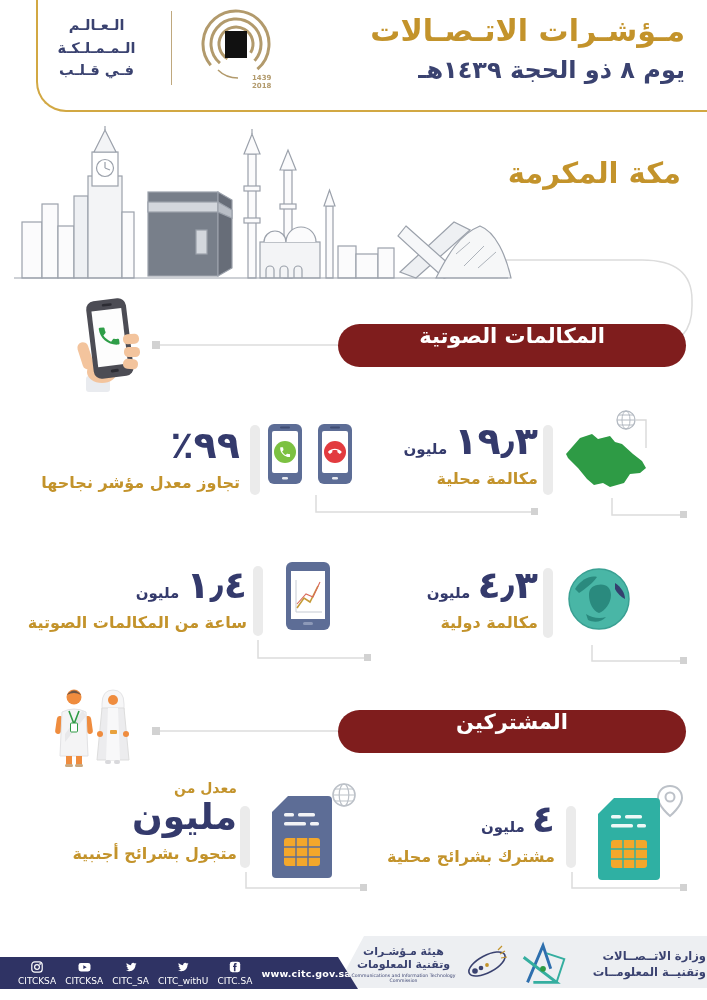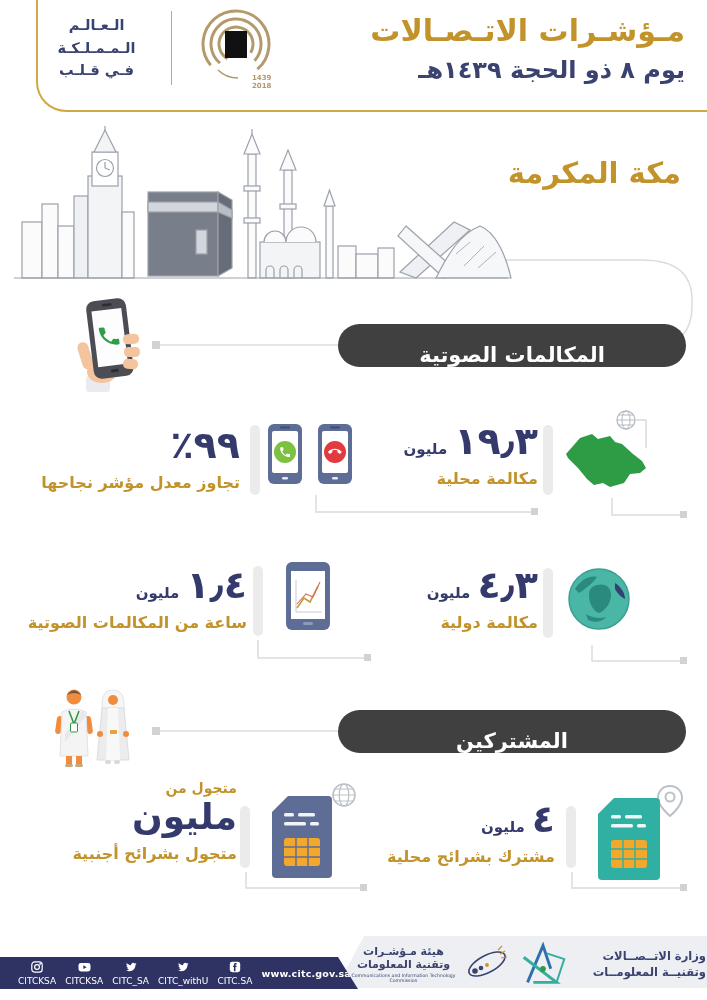--- a/index.html
+++ b/index.html
@@ -13,22 +13,22 @@
     border-left:2px solid #d2a843;border-bottom:2px solid #d2a843;border-bottom-left-radius:30px;}
   .logo-box{position:absolute;left:46px;top:0;width:230px;height:96px;display:flex;align-items:center;gap:24px;}
   .logo-text{flex:1;text-align:center;color:#3a4270;font-weight:bold;font-size:14.5px;line-height:1.55;}
   .logo-divider{width:1px;height:74px;background:#bfa87e;}
   .title-block{position:absolute;right:22px;top:14px;text-align:right;direction:rtl;}
   .main-title{font-size:30px;font-weight:bold;color:#c3932b;line-height:1.15;}
   .sub-title{font-size:24px;font-weight:bold;color:#3a4270;margin-top:7px;}
   .city{position:absolute;right:26px;top:156px;font-size:29px;font-weight:bold;color:#c3932b;direction:rtl;}
 
   
-  .section-pill{position:absolute;left:338px;width:348px;height:43px;background:#404040;border-radius:22px;
-    color:#fff;display:flex;align-items:flex-end;justify-content:center;font-size:21px;font-weight:bold;direction:rtl;z-index:3;}
+  .section-pill{position:absolute;left:338px;width:348px;height:43px;background:#7f1d1d;border-radius:22px;
+    color:#fff;display:flex;align-items:flex-start;justify-content:center;font-size:21px;font-weight:bold;direction:rtl;z-index:3;}
 
   
   .stat{position:absolute;direction:rtl;text-align:right;color:#343a6c;z-index:2;}
   .stat-num{font-weight:bold;line-height:1;white-space:nowrap;}
   .stat-num .value{font-size:38px;}
   .stat-num .unit{font-size:15px;margin-right:7px;}
   .stat-label{font-size:16px;font-weight:bold;color:#c3932b;margin-top:9px;white-space:nowrap;}
   .stat-prefix{font-size:14px;font-weight:bold;color:#c3932b;margin-bottom:3px;}
   .big-word{font-size:36px;font-weight:bold;line-height:1;}
   .vbar{position:absolute;width:10px;border-radius:6px;background:#ebebeb;z-index:1;}
@@ -320,21 +320,21 @@
         <rect x="26" y="17" width="17" height="3.6" rx="1.6"></rect>
         <rect x="12" y="26" width="22" height="3.6" rx="1.6"></rect>
         <rect x="38" y="26" width="9" height="3.6" rx="1.6"></rect>
       </g>
       <rect x="12" y="42" width="36" height="28" rx="3" fill="#f3a72b"></rect>
       <path d="M24 42 V70 M36 42 V70 M12 51 H48 M12 61 H48" stroke="#5d6d96" stroke-width="1.4" fill="none"></path>
     </g>
   </svg>
   <div class="vbar" style="left:240px;top:806px;height:62px;"></div>
   <div class="stat" style="right:470px;top:780px;">
-    <div class="stat-prefix">متجول من</div>
+    <div class="stat-prefix">معدل من</div>
     <div class="big-word">مليون</div>
     <div class="stat-label">متجول بشرائح أجنبية</div>
   </div>
 
   <div class="footer-band"></div>
 
   <div class="citc-block">
     <div class="citc-text">
       <div class="citc-ar">هيئة مـؤشـرات وتقنية المعلومات</div>
       <div class="citc-en">Communications and Information Technology Commission</div>

